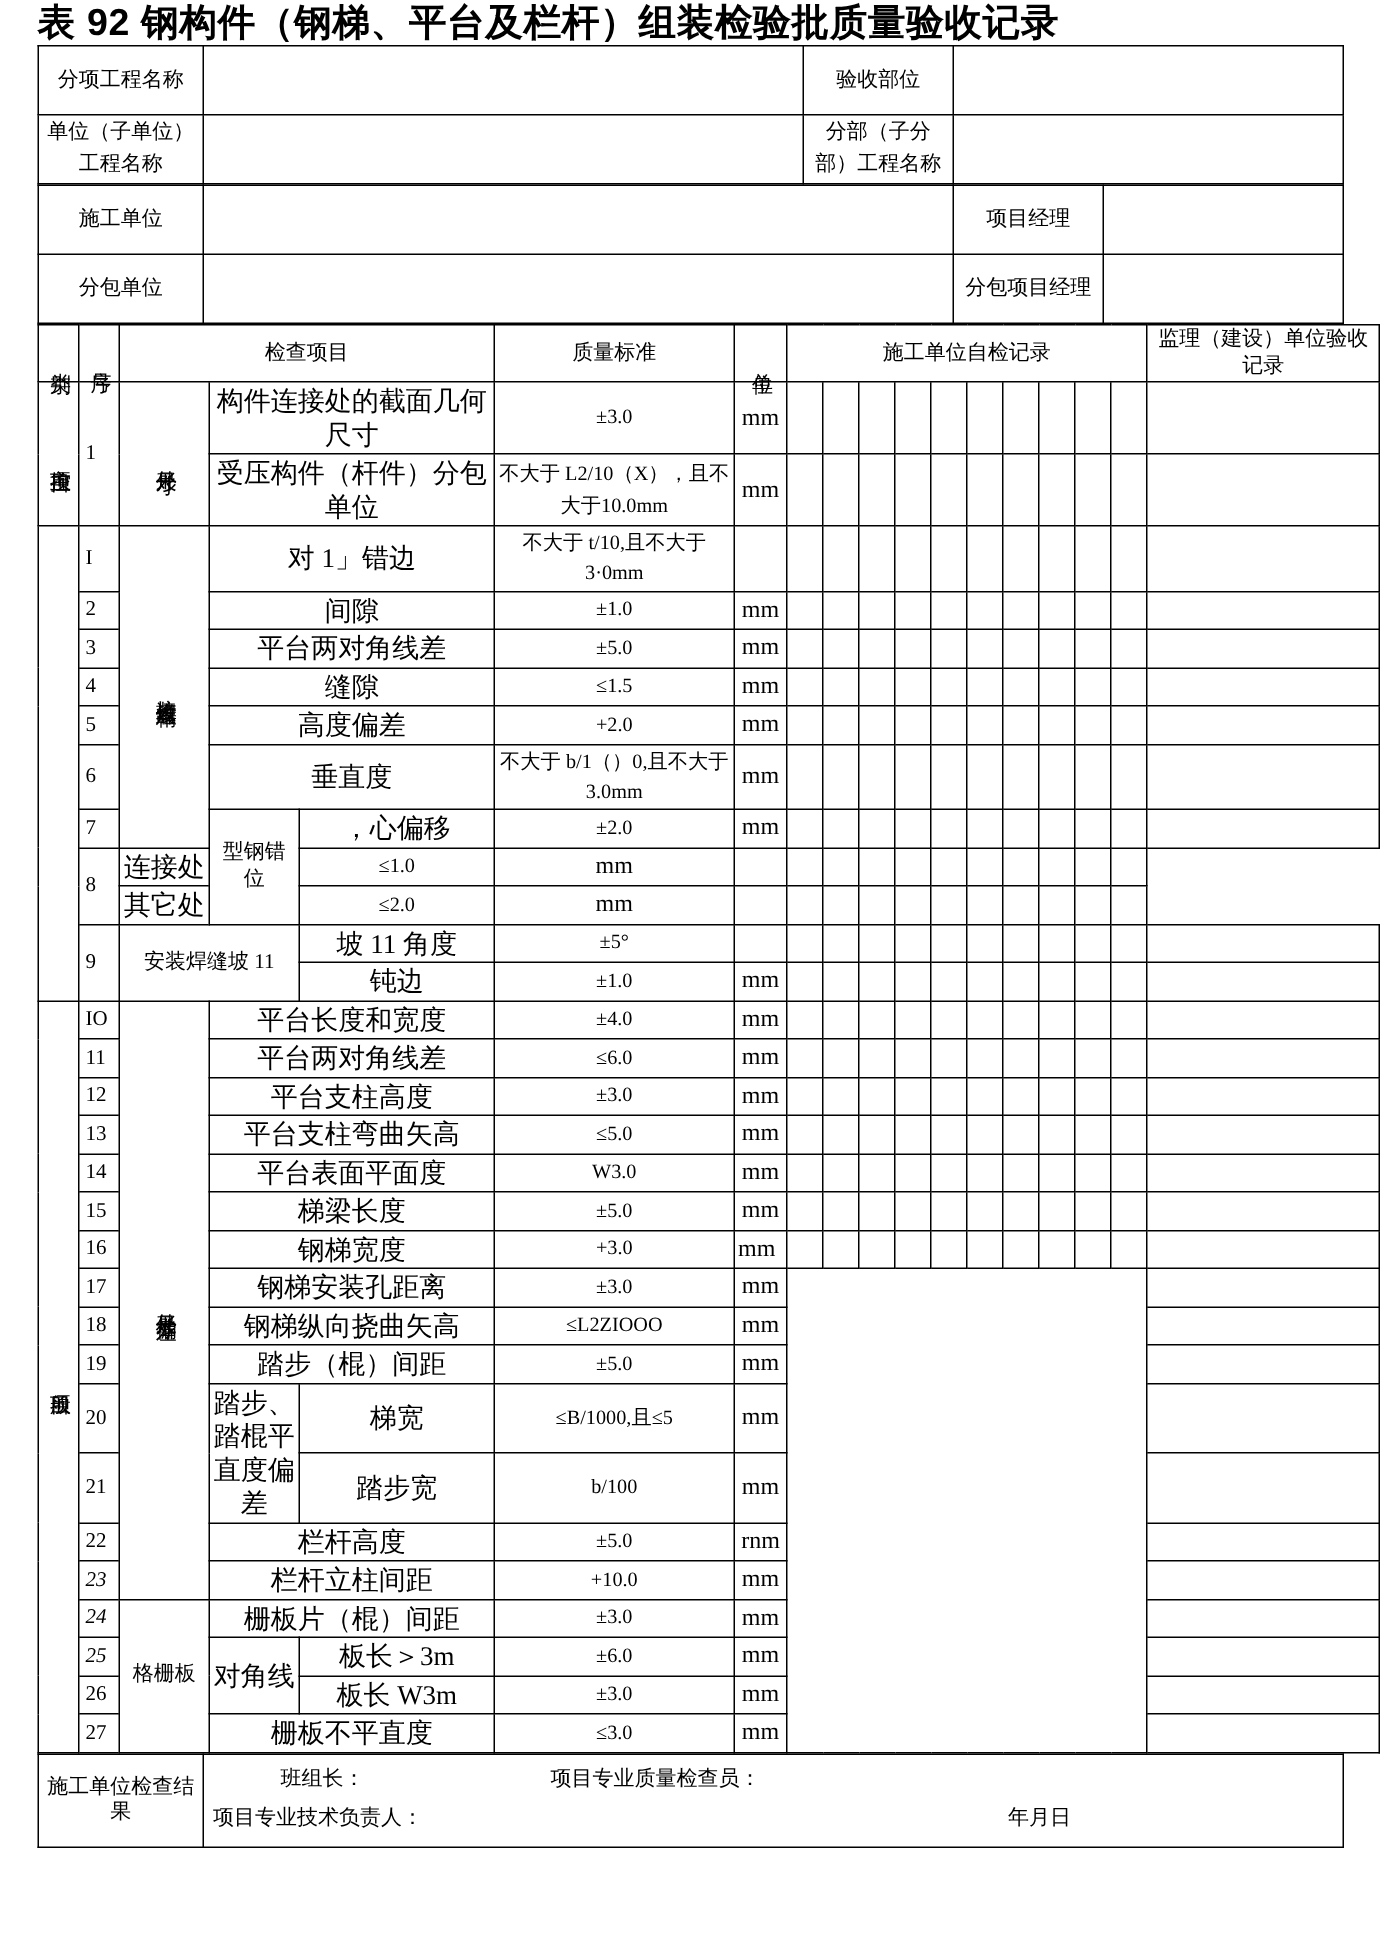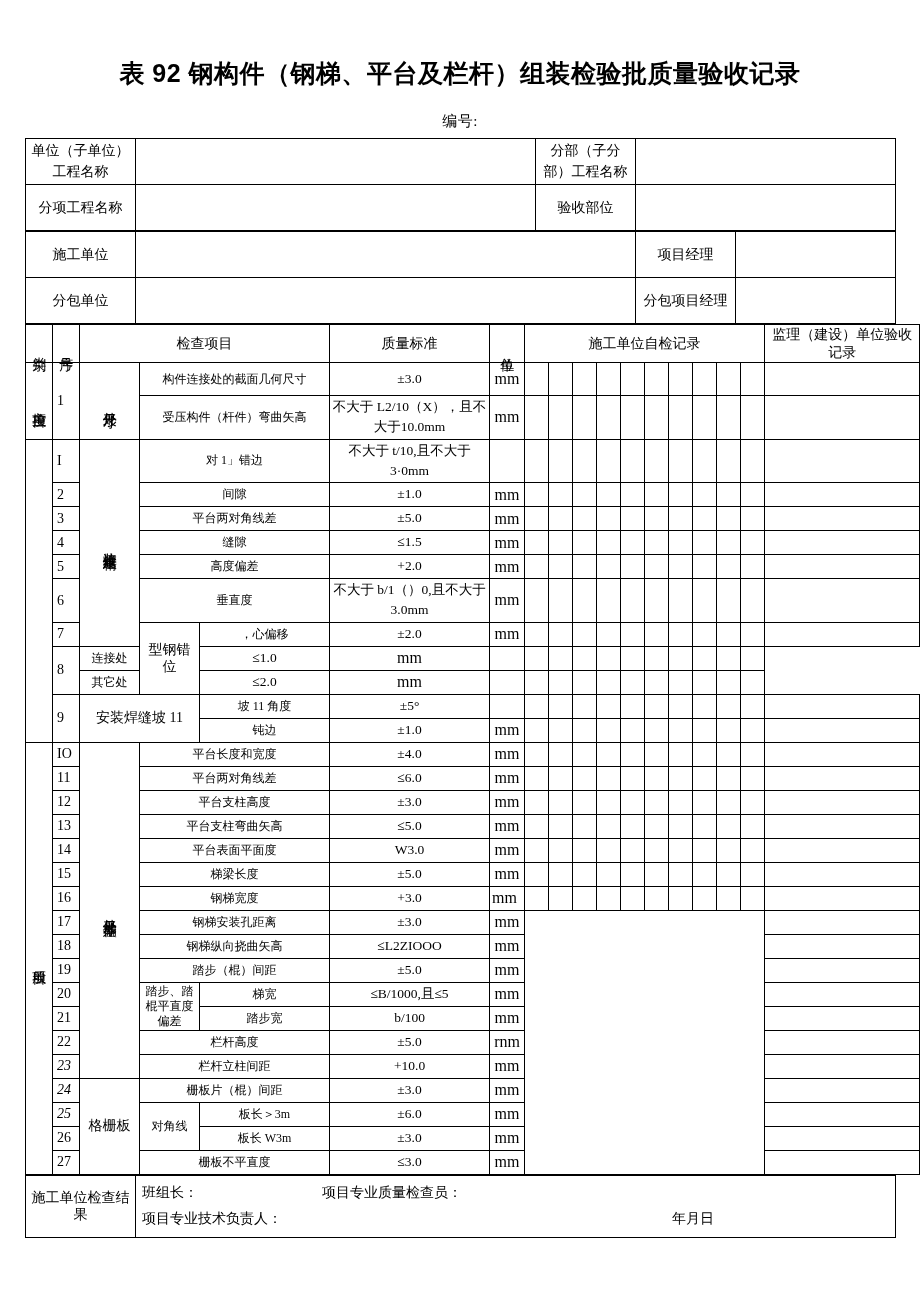--- a/index.html
+++ b/index.html
@@ -3,72 +3,71 @@
 <meta charset="utf-8">
 <style>
   html,body{margin:0;padding:0;}
   body{
     width:920px;height:1301px;background:#fff;
     font-family:"Liberation Serif","DejaVu Serif",serif;
     color:#000;-webkit-font-smoothing:none;
   }
   .page{position:relative;width:920px;height:1301px;box-sizing:border-box;padding:0 25px;}
   .title{
-    text-align:center;font-size:25px;font-weight:bold;
+    text-align:left;font-size:25px;font-weight:bold;
     font-family:"Liberation Sans","DejaVu Sans",sans-serif;
-    letter-spacing:.5px;padding-top:58px;line-height:1.2;
+    letter-spacing:.5px;line-height:1.2;
   }
   .subnum{text-align:center;font-size:15px;padding-top:24px;padding-bottom:7px;letter-spacing:.5px;}
   table{border-collapse:collapse;width:870px;table-layout:fixed;}
   td{border:1px solid #000;font-size:14px;text-align:center;vertical-align:middle;padding:1px 2px;line-height:1.25;}
   .tall{height:46px;}
   .two-line{line-height:1.45;}
   .std{font-size:13.5px;}
   .colh{height:38px;font-size:14.5px;}
   .vert{
     writing-mode:vertical-rl;text-orientation:upright;
     letter-spacing:1px;margin:0 auto;display:inline-block;font-size:14px;
   }
   .num{font-size:14px;text-align:left;padding-left:4px;}
   .r{height:24px;}
   .r2{height:33px;}
-  .item{font-size:12px;}
+  .item{font-size:18px;}
   .unit{font-size:16px;}
   .sig{text-align:left;font-size:14px;padding:4px 6px;line-height:1.9;}
   .sig .row1{display:flex;}
-  .sig .c1{width:180px;}
+  .sig .c1{width:180px;margin-left:45px;}
   .ital{font-style:italic;}
   .two{line-height:1.5;}
 </style>
 </head>
 <body>
 
 <div class="page">
 
   <div class="title">表 92 钢构件（钢梯、平台及栏杆）组装检验批质量验收记录</div>
-  <div class="subnum">编号:</div>
 
   <table>
     <colgroup>
       <col style="width:110px">
         <col style="width:400px">
       <col style="width:100px">
         <col style="width:260px">
     </colgroup>
     <tbody>
         <tr class="tall">
+      <td>分项工程名称</td>
+      <td></td>
+      <td>验收部位</td>
+      <td></td>
+    </tr>
+    <tr class="tall">
       <td class="two-line">单位（子单位）工程名称</td>
       <td></td>
       <td class="two-line">分部（子分部）工程名称</td>
-      <td></td>
-    </tr>
-    <tr class="tall">
-      <td>分项工程名称</td>
-      <td></td>
-      <td>验收部位</td>
       <td></td>
     </tr>
   </tbody>
     </table>
 
   <table>
     <colgroup>
       <col style="width:110px">
         <col style="width:500px">
       <col style="width:100px">
@@ -137,21 +136,21 @@
       <td></td>
           <td></td>
       <td></td>
           <td></td>
       <td></td>
           <td></td>
       <td></td>
     </tr>
 
     <tr class="r2">
-      <td colspan="2" class="item">受压构件（杆件）弯曲矢高</td>
+      <td colspan="2" class="item">受压构件（杆件）分包单位</td>
       <td class="std two">不大于 L2/10（X），且不大于10.0mm</td>
       <td class="unit">mm</td>
       <td></td>
           <td></td>
       <td></td>
           <td></td>
       <td></td>
           <td></td>
       <td></td>
           <td></td>

